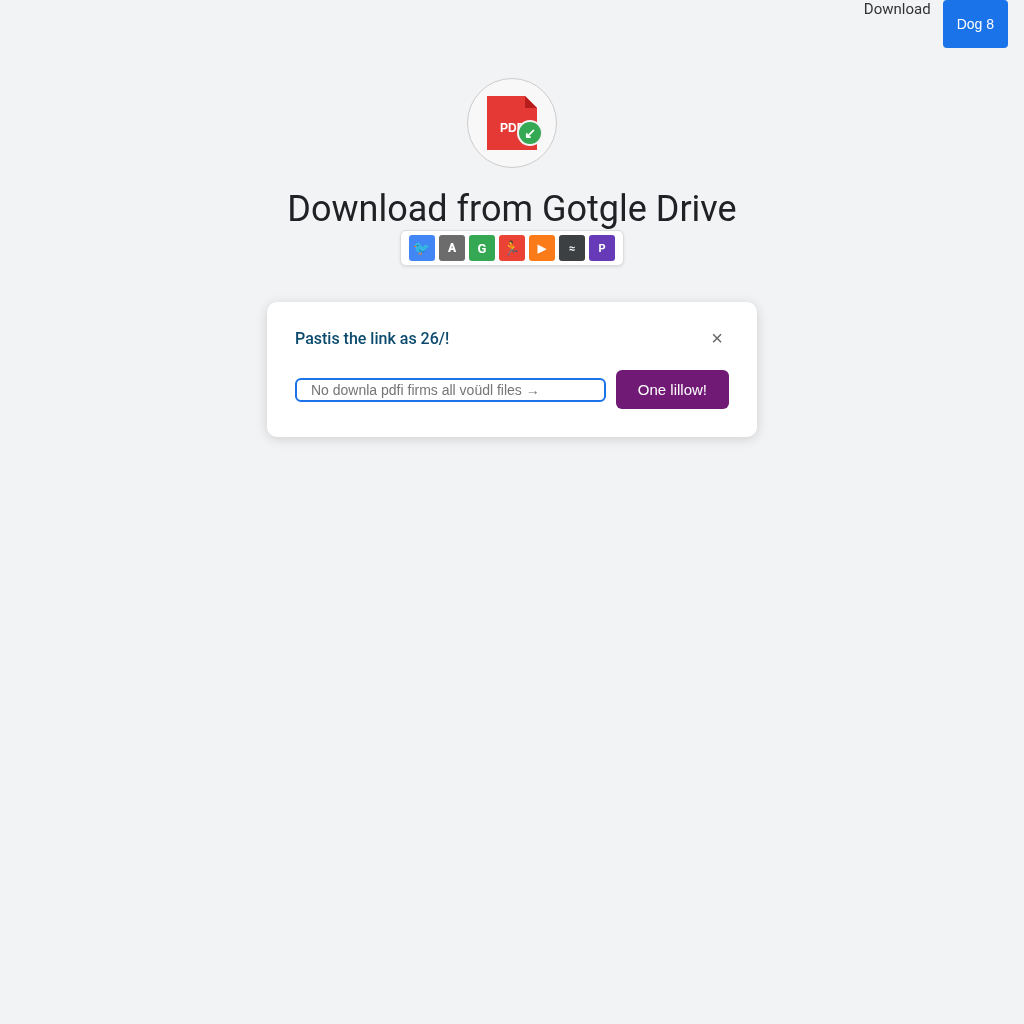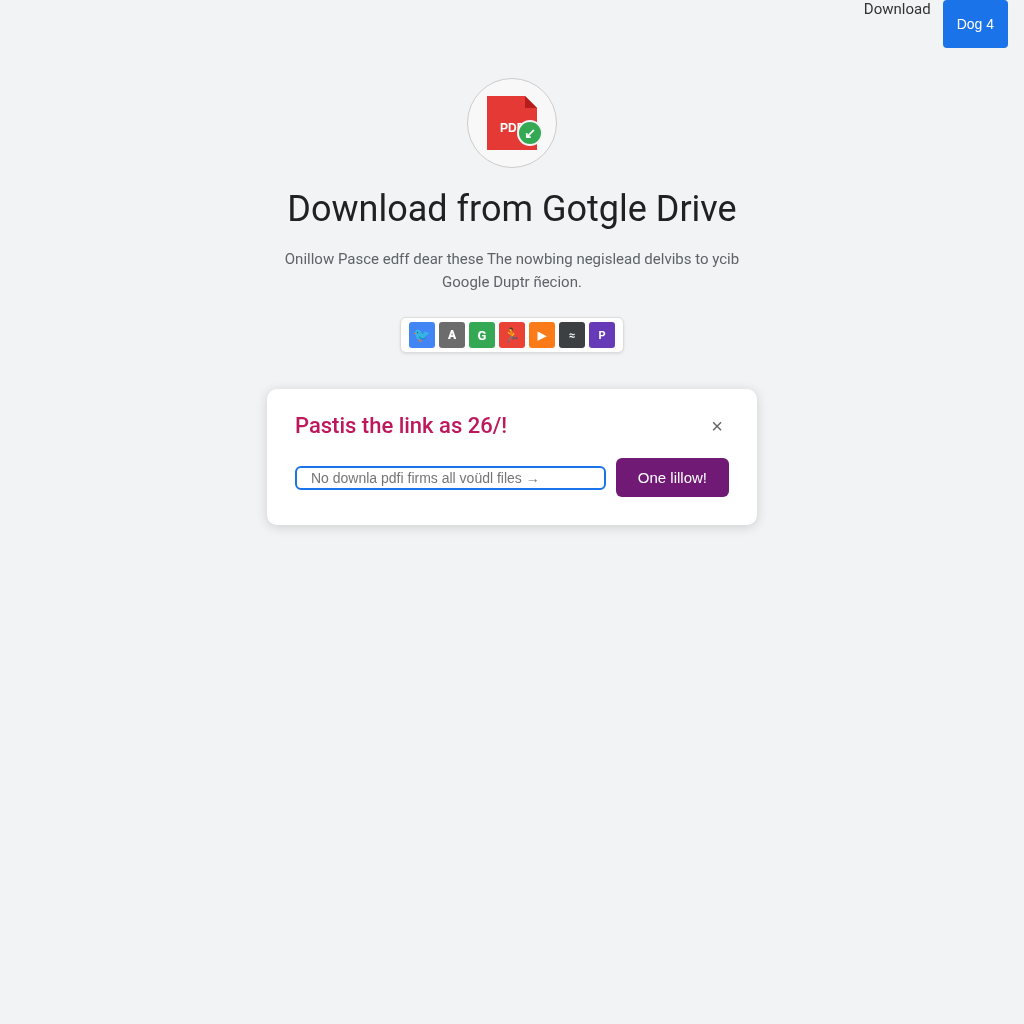--- a/index.html
+++ b/index.html
@@ -77,21 +77,20 @@
       color: white;
       font-size: 14px;
       font-weight: bold;
       border: 2px solid #f1f3f4;
     }
 
     .page-title {
       font-size: 36px;
       font-weight: 400;
       color: #202124;
-      margin-bottom: 18px;
       text-align: center;
     }
 
     .page-subtitle {
       font-size: 15px;
       color: #5f6368;
       text-align: center;
       max-width: 460px;
       line-height: 1.5;
       margin-bottom: 24px;
@@ -137,23 +136,23 @@
       padding: 24px 28px 28px;
       position: relative;
     }
     .dialog-header {
       display: flex;
       align-items: center;
       justify-content: space-between;
       margin-bottom: 20px;
     }
     .dialog-title {
-      font-size: 22px;
+      font-size: 16px;
       font-weight: 500;
-      color: #be185d;
+      color: #0c4a6e;
     }
     .close-btn {
       background: none;
       border: none;
       font-size: 20px;
       color: #666;
       cursor: pointer;
       line-height: 1;
       padding: 2px 6px;
     }
@@ -182,21 +181,21 @@
       font-weight: 500;
       cursor: pointer;
       white-space: nowrap;
     }
   </style>
 </head>
 <body>
 
 <nav class="navbar">
   <a class="nav-download-link">Download</a>
-  <button class="nav-user-btn">Dog 4</button>
+  <button class="nav-user-btn">Dog 8</button>
 </nav>
 
 <div class="main-content">
 
   <div class="logo-container">
     <div class="logo-circle">
       <div style="position:relative; width:54px; height:54px; display:flex; align-items:center; justify-content:center;">
 
         <svg width="50" height="54" viewBox="0 0 50 54">
 
@@ -205,21 +204,20 @@
           <text x="50%" y="36" text-anchor="middle" fill="white" font-size="12" font-weight="bold" font-family="sans-serif">PDF</text>
         </svg>
 
         <div class="arrow-badge">↙</div>
       </div>
     </div>
   </div>
 
   <h1 class="page-title">Download from Gotgle Drive</h1>
 
-  <p class="page-subtitle">Onillow Pasce edff dear these The nowbing negislead delvibs to ycib Google Duptr ñecion.</p>
 
   <div class="icon-toolbar">
     <div class="toolbar-icon icon-blue">🐦</div>
     <div class="toolbar-icon icon-gray" style="font-weight:900;font-size:12px;">A</div>
     <div class="toolbar-icon icon-green" style="font-weight:bold;font-size:13px;">G</div>
     <div class="toolbar-icon icon-red">🏃</div>
     <div class="toolbar-icon icon-orange" style="font-size:11px;font-weight:bold;">▶</div>
     <div class="toolbar-icon icon-dark" style="font-size:11px;">≈</div>
     <div class="toolbar-icon icon-purple" style="font-size:11px;font-weight:bold;">P</div>
   </div>

